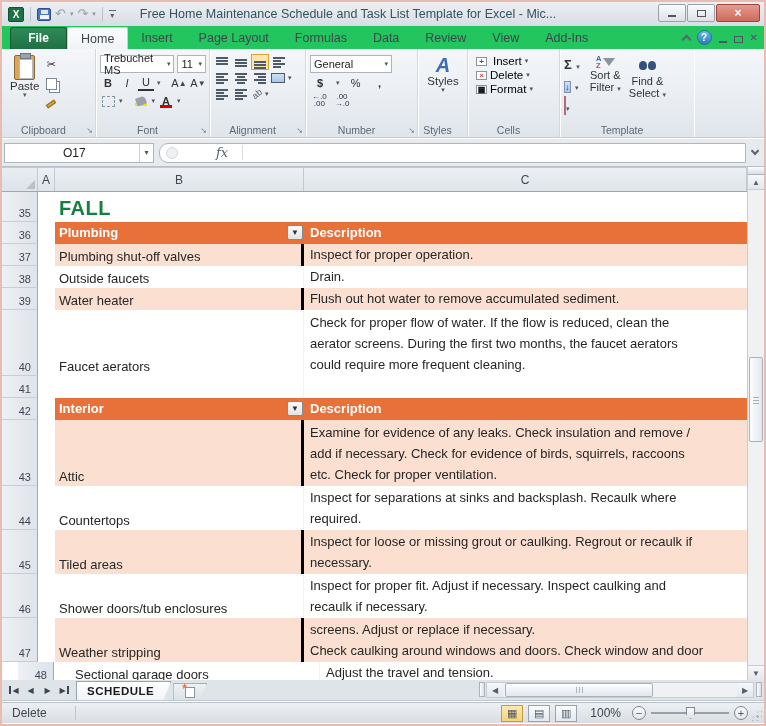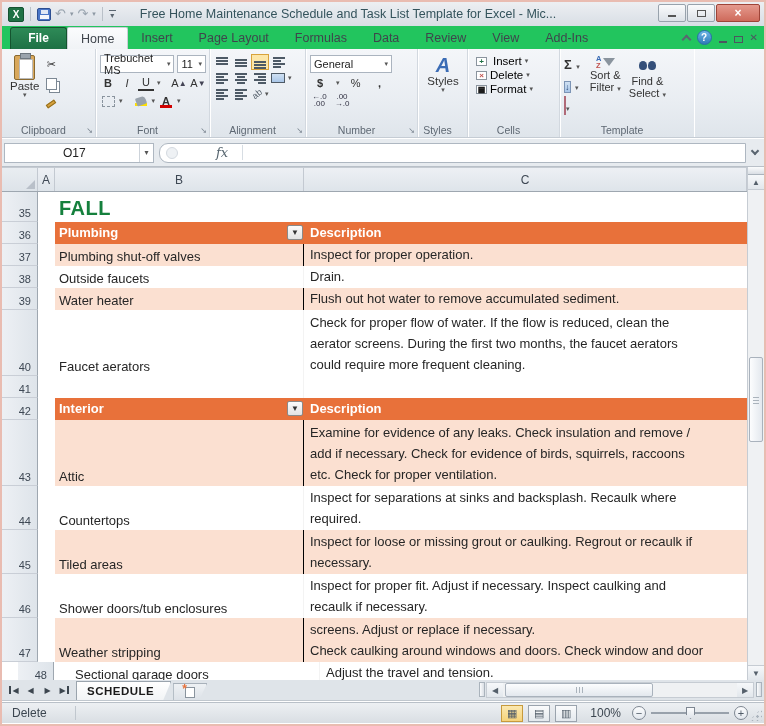--- a/index.html
+++ b/index.html
@@ -100,21 +100,21 @@
   .ch.corner:after{content:"";position:absolute;right:2px;bottom:2px;border-left:9px solid transparent;border-bottom:9px solid #B9C0C9;}
   .ch.ca{width:17px;}.ch.cb{width:249px;}.ch.cc{flex:1;}
   .gridbody{height:488px;overflow:hidden;background:#fff;}
   .grow{display:flex;}
   .gut{width:36px;background:linear-gradient(90deg,#EDF0F4,#DEE4EA);border-right:1px solid #9EA7B0;border-bottom:1px solid #C9CED6;display:flex;align-items:flex-end;justify-content:flex-end;padding:0 6px 2px 0;font-size:11px;color:#3E4854;}
   .cA{width:17px;background:#fff;}
   .cB{width:249px;display:flex;align-items:flex-end;padding:0 0 2px 4px;font-size:13px;color:#262626;overflow:hidden;white-space:nowrap;}
   .cC{flex:1;display:flex;flex-direction:column;justify-content:flex-end;padding:0 0 1px 6px;font-size:13px;color:#262626;overflow:hidden;}
   .cC .ln{line-height:21px;white-space:nowrap;}
   .grow.peach .cB,.grow.peach .cC{background:#FBE0D1;}
-  .grow.peach .cB{border-right:1px solid #000000;}
+  .grow.peach .cB{border-right:3px solid #000000;}
   .grow.white .cB{border-right:1px solid #f3f3f3;}
   .grow.hdr .cB,.grow.hdr .cC{background:#E8713A;color:#fff;font-weight:bold;align-items:center;justify-content:flex-start;}
   .grow.hdr .cB{display:flex;}
   .grow.hdr .cC{flex-direction:row;}
   .grow.title .cB{font-size:20px;font-weight:bold;color:#15803d;letter-spacing:0.5px;overflow:visible;border:none;}
   .fltbtn{margin-left:auto;margin-right:1px;width:16px;height:15px;background:linear-gradient(#FBFBFB,#E3E3E3);border:1px solid #8a8a8a;border-radius:2px;display:flex;align-items:center;justify-content:center;color:#333;font-size:8px;align-self:center;}
 
   
   .vscroll{width:17px;display:flex;flex-direction:column;background:#EFF1F3;border-left:1px solid #C6CCD3;}
   .vsplit{height:8px;background:linear-gradient(#FBFCFD,#D9DEE4);border-bottom:1px solid #aab3bc;}

